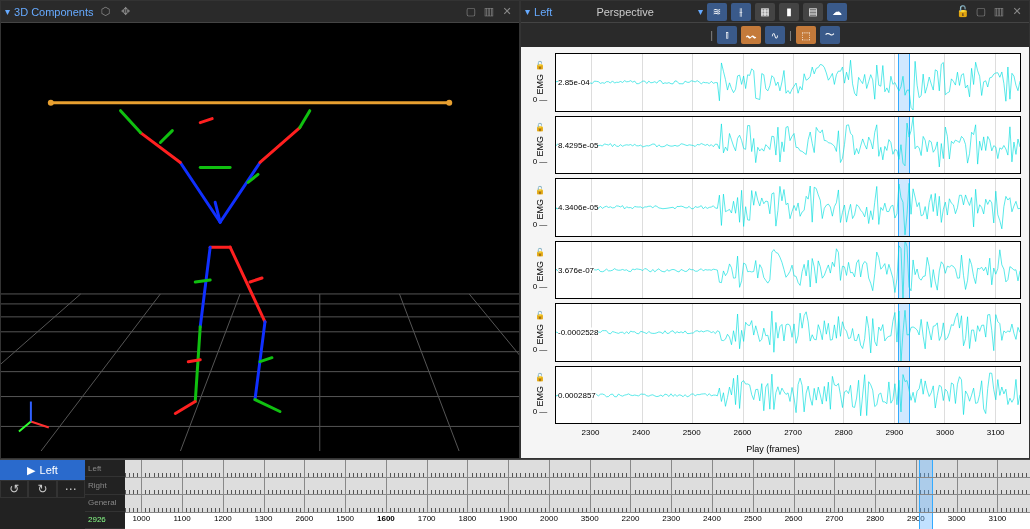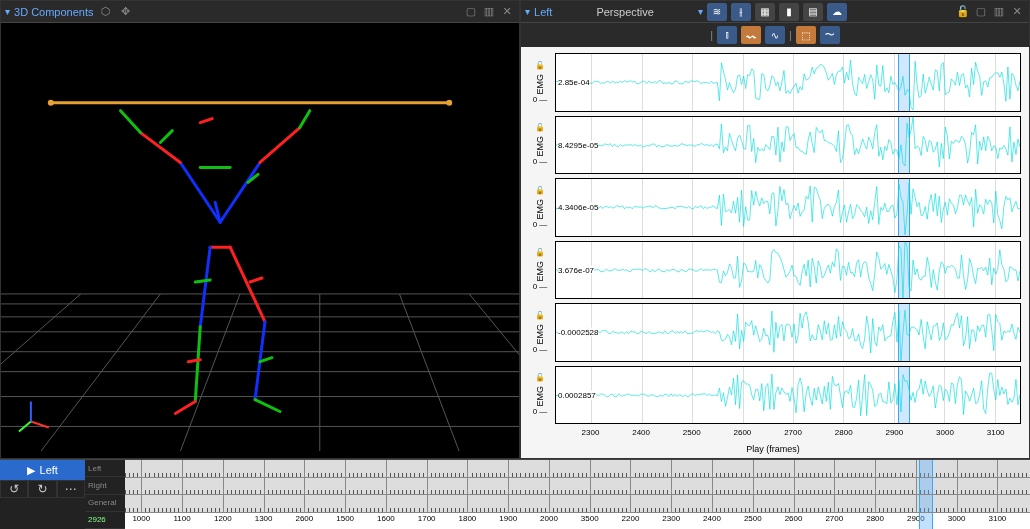--- a/index.html
+++ b/index.html
@@ -1008,21 +1008,21 @@
         <div class="tl-tick-short" style="left: 99.5495%;"></div>
         <div class="tl-cursor" style="left: calc(88.5586% - 7px);"></div>
       </div>
     <div class="timeline-ruler" id="tl-ruler">
         <span class="rtick" style="left: 1.8018%;">1000</span>
         <span class="rtick" style="left: 6.30631%;">1100</span>
         <span class="rtick" style="left: 10.8108%;">1200</span>
         <span class="rtick" style="left: 15.3153%;">1300</span>
         <span class="rtick" style="left: 19.8198%;">2600</span>
         <span class="rtick" style="left: 24.3243%;">1500</span>
-        <span class="rtick" style="left: 28.8288%;">1600</span>
+        <span class="rtick" style="left: 28.8288%; font-weight: bold;">1600</span>
         <span class="rtick" style="left: 33.3333%;">1700</span>
         <span class="rtick" style="left: 37.8378%;">1800</span>
         <span class="rtick" style="left: 42.3423%;">1900</span>
         <span class="rtick" style="left: 46.8468%;">2000</span>
         <span class="rtick" style="left: 51.3514%;">3500</span>
         <span class="rtick" style="left: 55.8559%;">2200</span>
         <span class="rtick" style="left: 60.3604%;">2300</span>
         <span class="rtick" style="left: 64.8649%;">2400</span>
         <span class="rtick" style="left: 69.3694%;">2500</span>
         <span class="rtick" style="left: 73.8739%;">2600</span>

